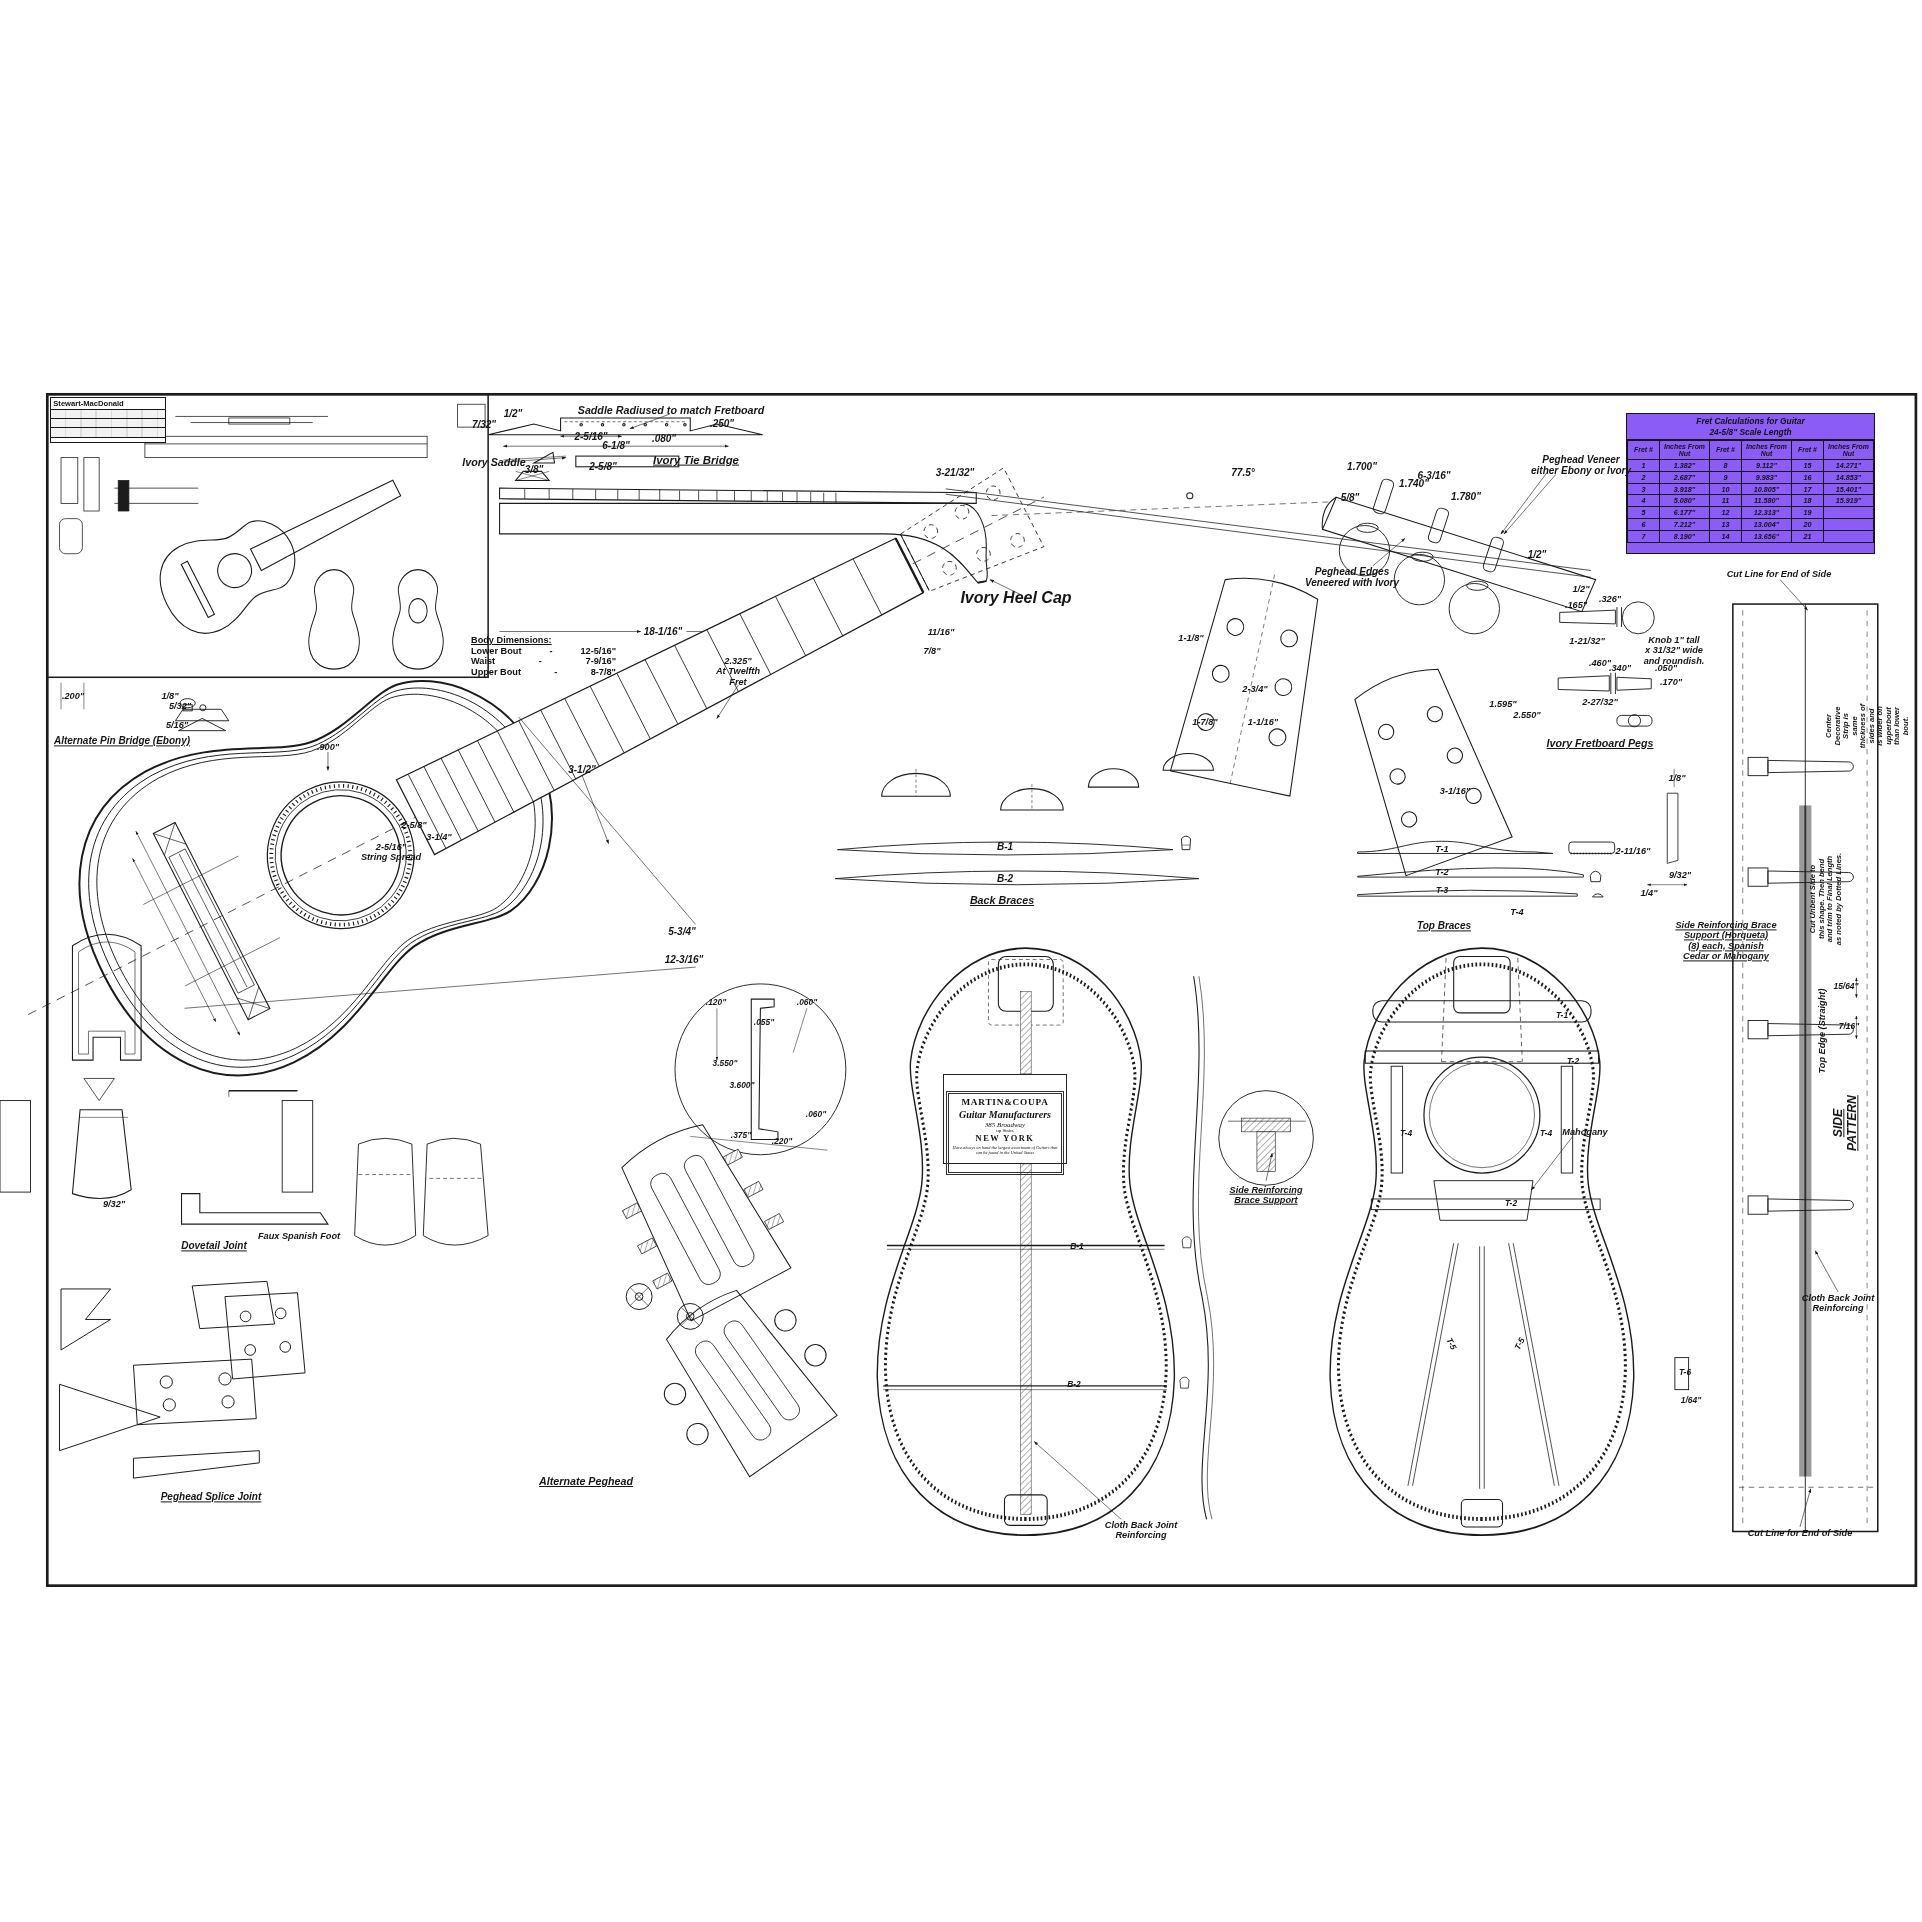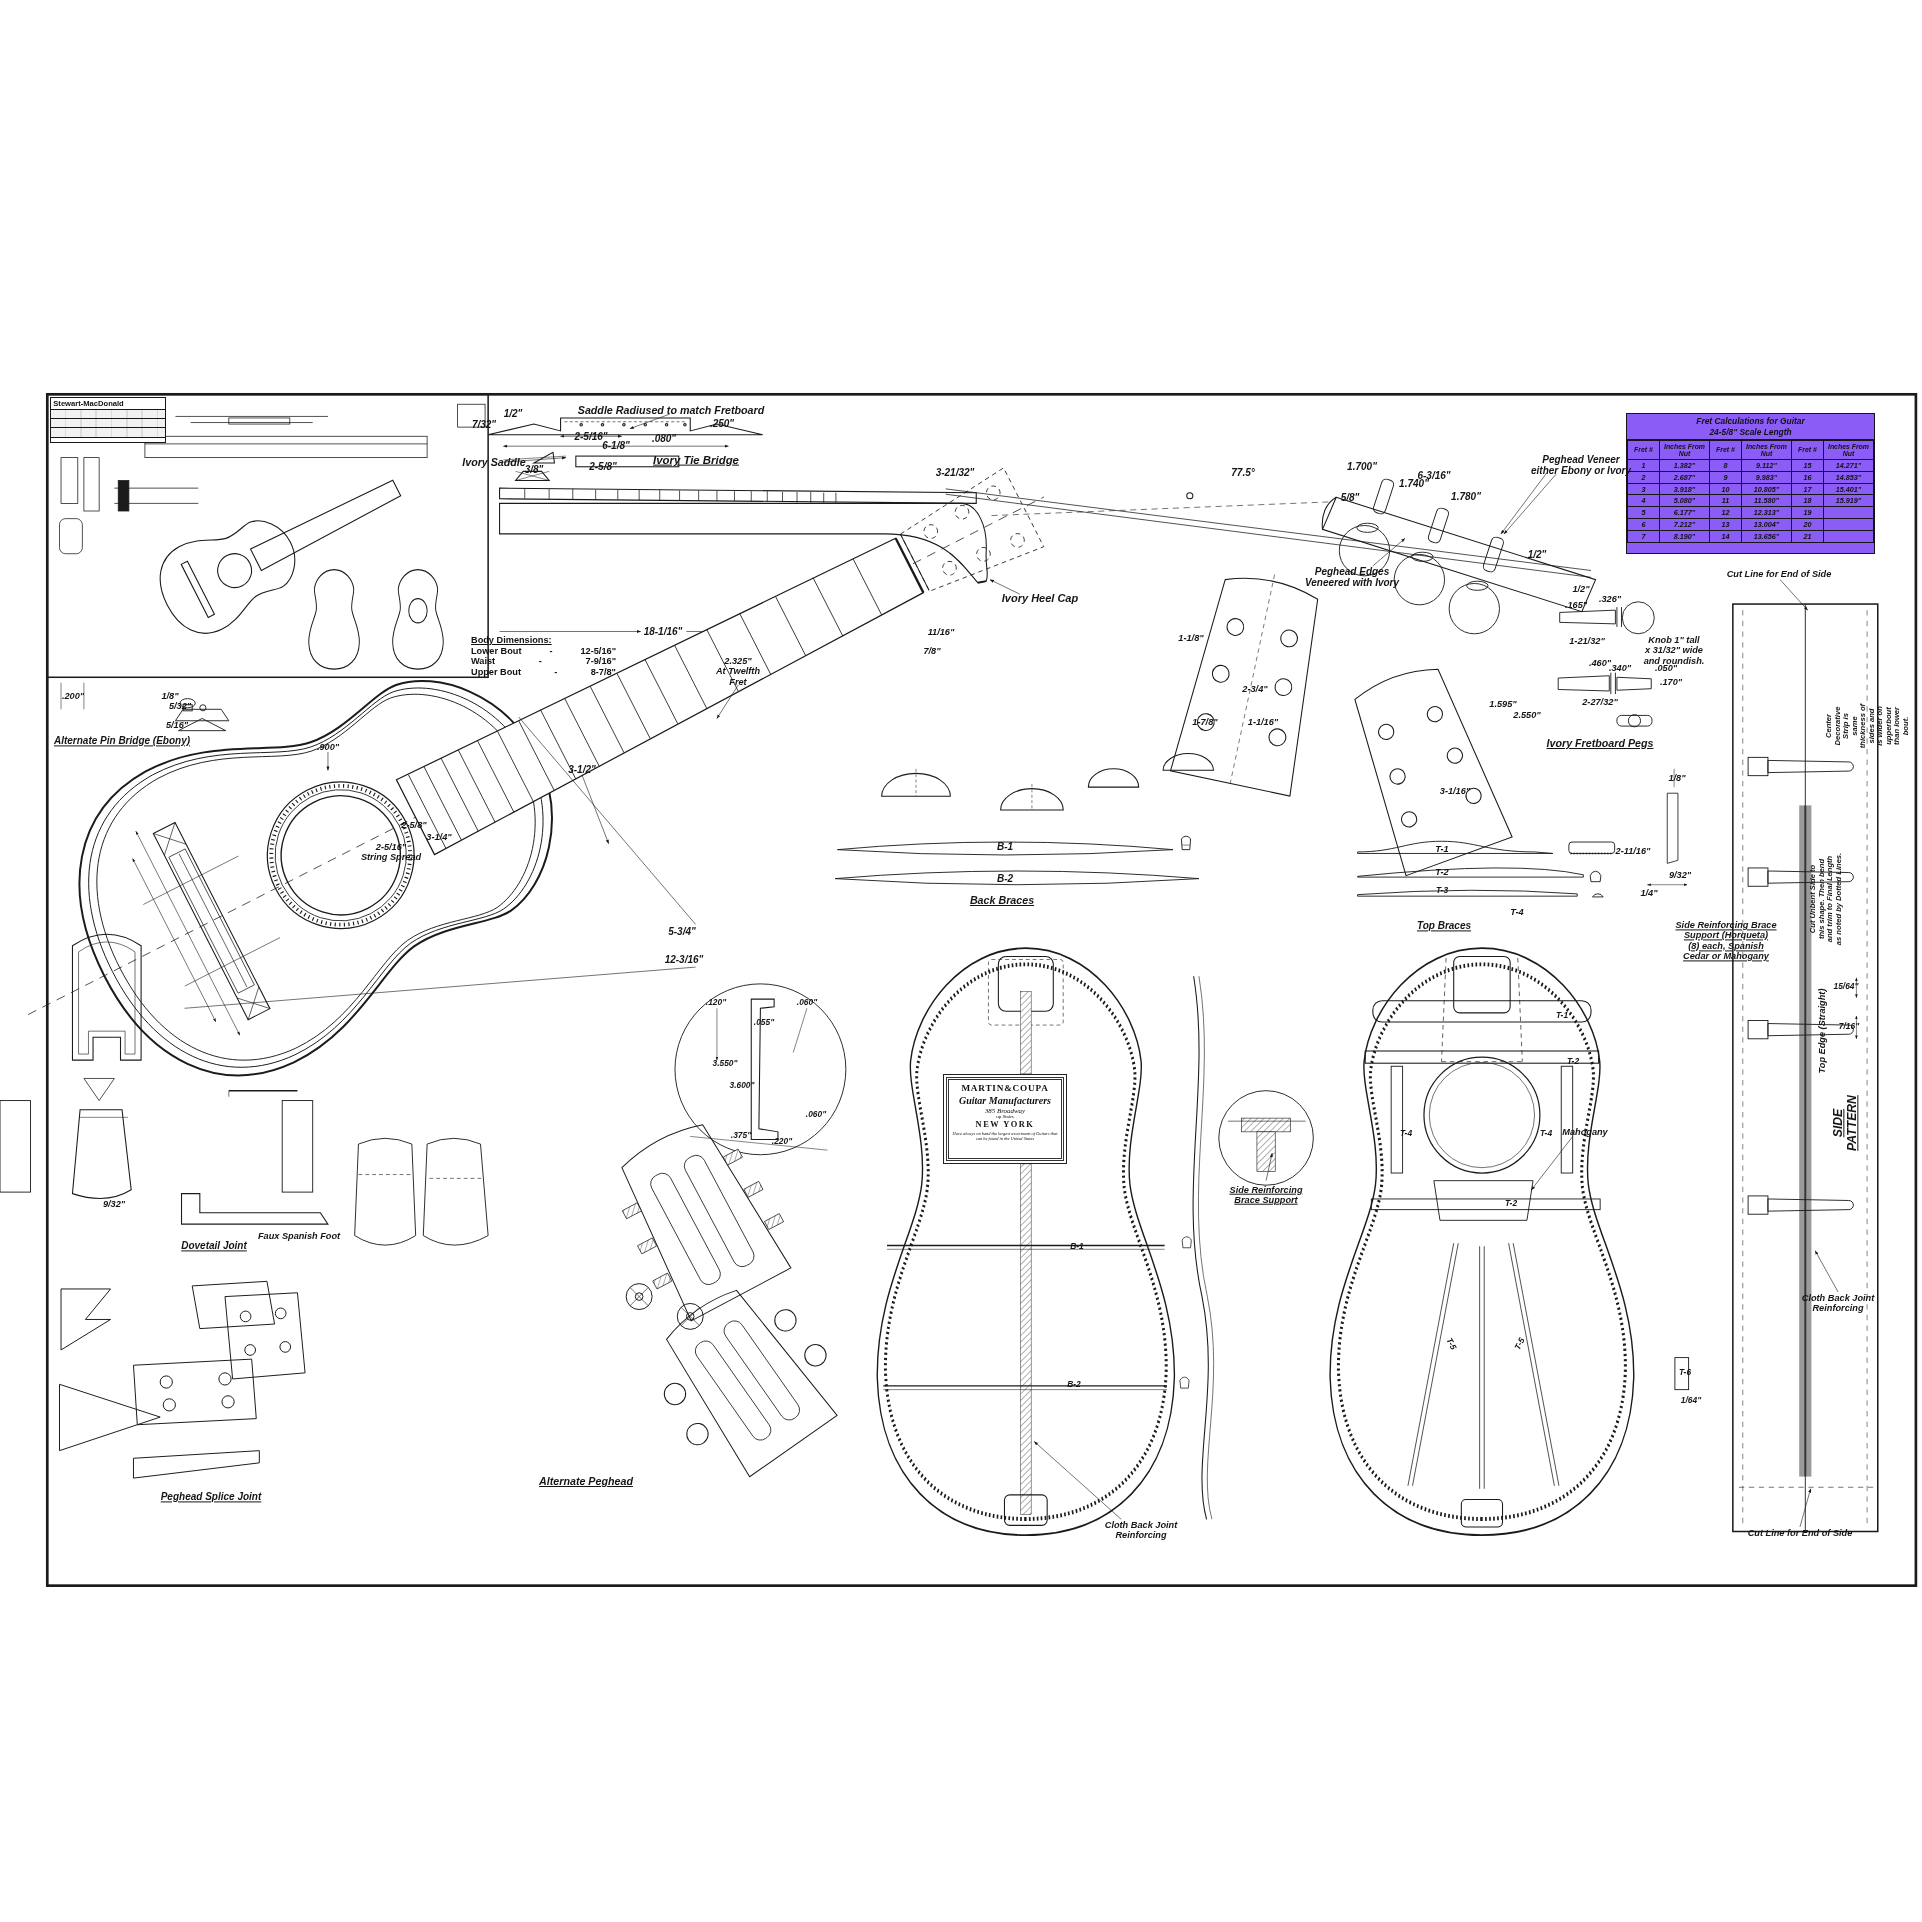--- a/index.html
+++ b/index.html
@@ -19,21 +19,21 @@
   .fret-table th{font-size:6.9px;line-height:1.05;height:18.3px;}
   .fret-table col.n{width:13%;} .fret-table col.v{width:20.3%;}
   
   .bodydims{position:absolute;left:471px;top:635px;width:145px;font-weight:bold;font-size:9.2px;}
   .bodydims .h{text-decoration:underline;margin-bottom:0.8px;}
   .bodydims .r{display:flex;justify-content:space-between;line-height:1.15;}
   
   .plate{position:absolute;left:943px;top:1074px;width:124px;height:90px;border:1.5px solid #222;background:#fff;
       box-sizing:border-box;padding:2.3px;}
   .plate .inner{border:3.1px double #333;height:100%;box-sizing:border-box;text-align:center;
-      font-family:"Liberation Serif",serif;padding-top:3.1px;}
+      font-family:"Liberation Serif",serif;padding-top:3.1px;margin-top:14px;}
   .plate .l1{font-weight:bold;font-size:9.2px;letter-spacing:0.8px;}
   .plate .l2{font-size:10px;font-style:italic;font-weight:bold;margin-top:1.5px;}
   .plate .l3{font-size:6.9px;font-style:italic;margin-top:0.8px;}
   .plate .l4{font-size:5px;margin-top:0.8px;}
   .plate .l5{font-weight:bold;font-size:8.4px;letter-spacing:1.5px;margin-top:0.8px;}
   .plate .l6{font-size:4.4px;font-style:italic;margin-top:1.5px;line-height:1.25;padding:0 3.1px;}
   
   .tblock{position:absolute;left:50px;top:397px;width:116px;height:46px;border:1.1px solid #161616;background:#fff;
       font-size:6.9px;font-weight:bold;box-sizing:border-box;}
   .tblock .co{border-bottom:0.8px solid #161616;padding:0.8px 2.3px;font-size:7.6px;}
@@ -631,21 +631,21 @@
       <span class="lbl" style="left: 1362px; top: 467px; font-size: 10px;">1.700"</span>
       <span class="lbl" style="left: 1434px; top: 476px; font-size: 10px;">6-3/16"</span>
       <span class="lbl" style="left: 1414px; top: 484px; font-size: 10px;">1.740"</span>
       <span class="lbl" style="left: 1466px; top: 497px; font-size: 10px;">1.780"</span>
       <span class="lbl" style="left: 1350px; top: 498px; font-size: 10px;">5/8"</span>
       <span class="lbl" style="left: 1581px; top: 465px; font-size: 10px;">Peghead Veneer
 either Ebony or Ivory</span>
       <span class="lbl" style="left: 1537px; top: 555px; font-size: 10px;">1/2"</span>
       <span class="lbl" style="left: 1352px; top: 577px; font-size: 10px;">Peghead Edges
 Veneered with Ivory</span>
-      <span class="lbl" style="left: 1016px; top: 598px; font-size: 11px; margin-left: 24px;">Ivory Heel Cap</span>
+      <span class="lbl" style="left: 1016px; top: 598px; font-size: 16px;">Ivory Heel Cap</span>
       <span class="lbl" style="left: 941px; top: 632px; font-size: 9.2px;">11/16"</span>
       <span class="lbl" style="left: 932px; top: 651px; font-size: 9.2px;">7/8"</span>
       <span class="lbl" style="left: 663px; top: 632px; font-size: 10px;">18-1/16"</span>
       <span class="lbl" style="left: 1191px; top: 638px; font-size: 9.2px;">1-1/8"</span>
       <span class="lbl" style="left: 738px; top: 671px; font-size: 9.2px;">2.325"
 At Twelfth
 Fret</span>
       <span class="lbl" style="left: 328px; top: 747px; font-size: 9.2px;">.900"</span>
       <span class="lbl" style="left: 414px; top: 825px; font-size: 9.2px;">2-5/8"</span>
       <span class="lbl" style="left: 439px; top: 837px; font-size: 9.2px;">3-1/4"</span>

